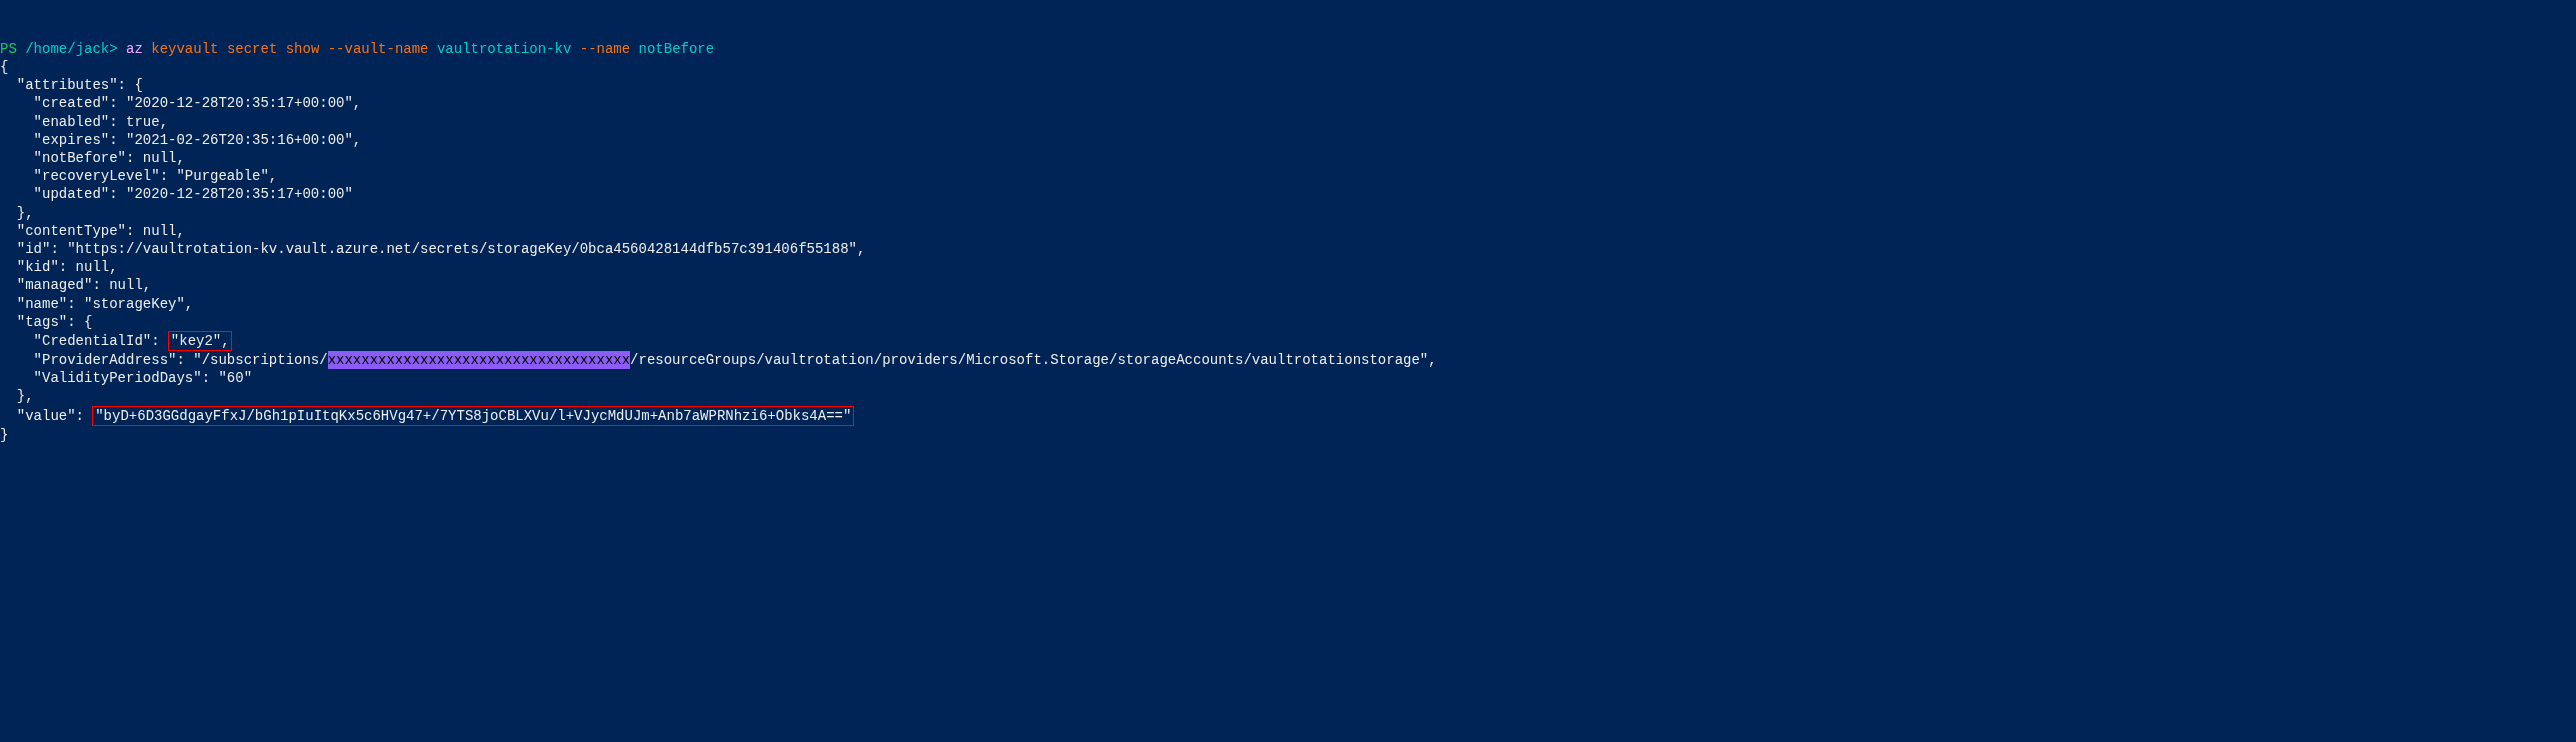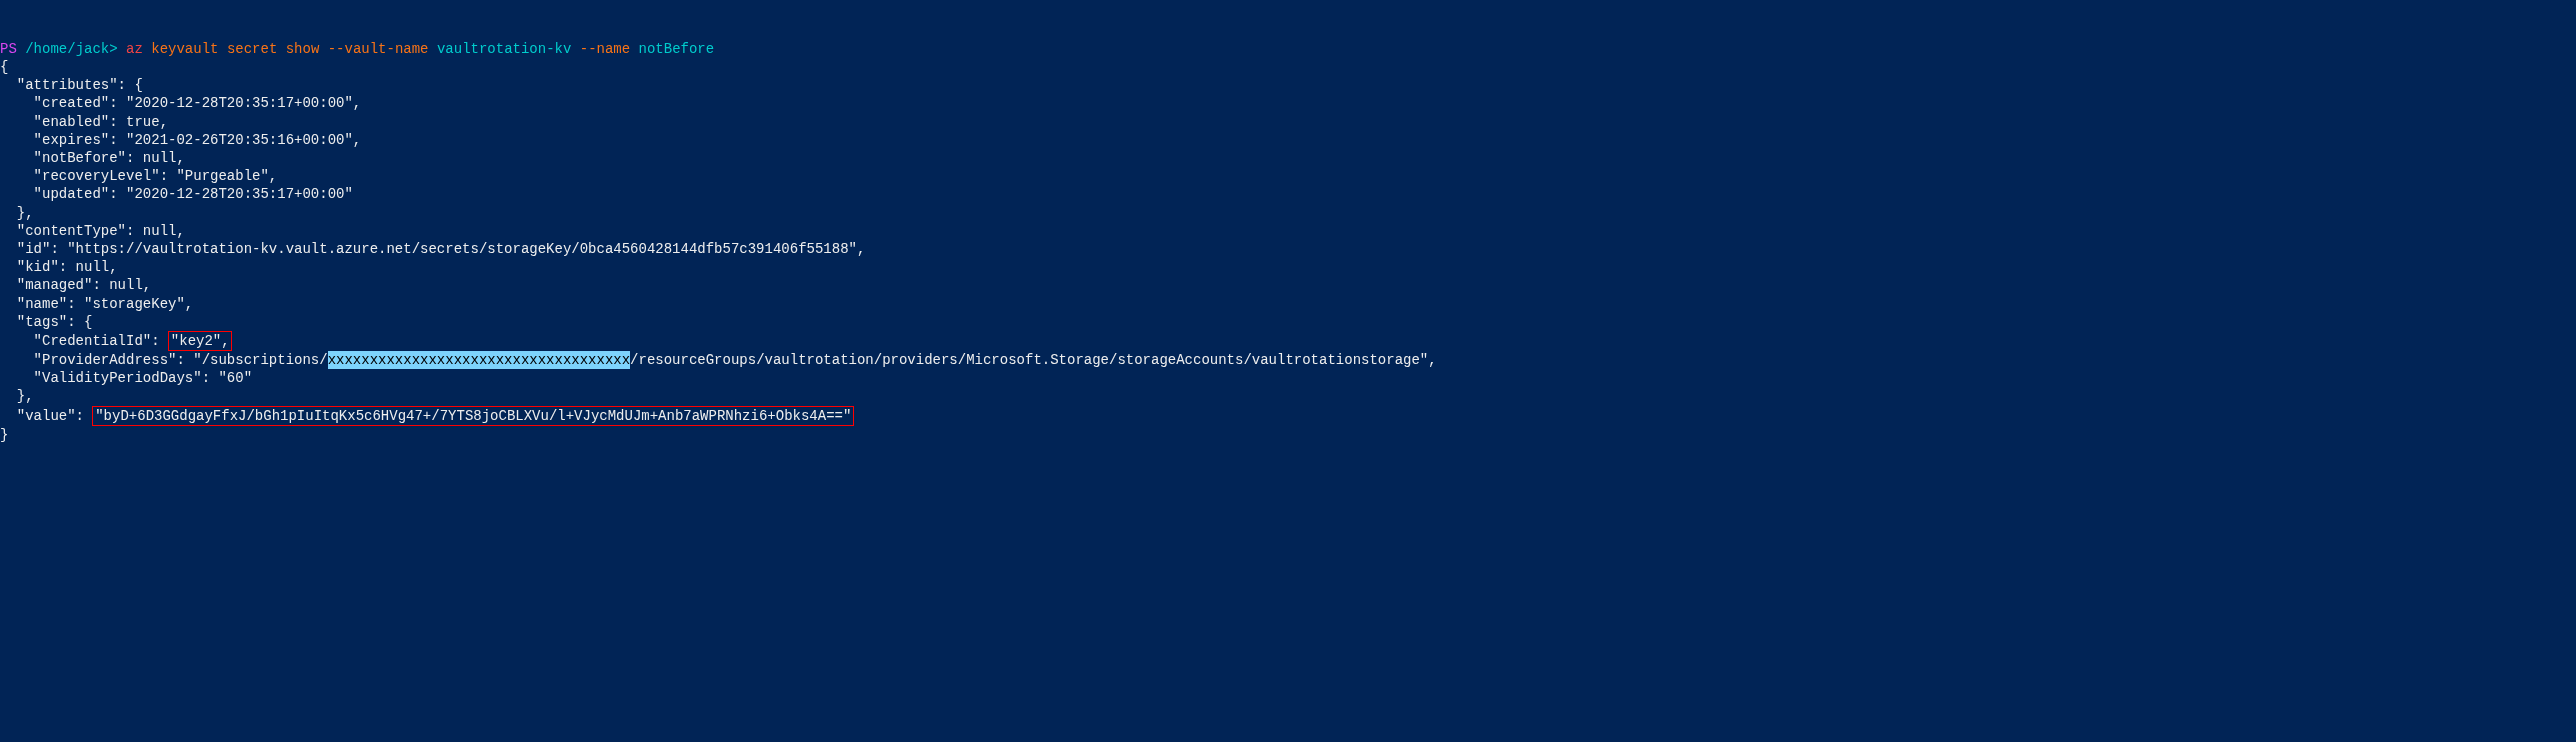--- a/index.html
+++ b/index.html
@@ -5,33 +5,33 @@
     body {
       background-color: #012456;
       color: #eeeeee;
       font-family: Consolas, 'Courier New', monospace;
       font-size: 14px;
       margin: 0;
       padding: 3.5px 0;
       line-height: 1.3;
       white-space: pre;
     }
-    .prompt-white { color: #d946ef; margin-top: 22px; }
-    .cmd-yellow { color: #ef4444; }
+    .prompt-white { color: #22c55e; margin-top: 22px; }
+    .cmd-yellow { color: #f0abfc; }
     .cmd-gray { color: #f97316; }
     .cmd-cyan { color: #00cccc; }
     .output { color: #eeeeee; }
     .highlight-box {
       border: 0.9px solid #ff0000;
       padding: 0 1.8px;
       display: inline-block;
       white-space: pre;
     }
     .redacted {
-      background-color: #7dd3fc;
+      background-color: #8b5cf6;
       color: #000000;
       display: inline-block;
       user-select: none;
     }
   </style>
 </head>
 <body>
 
 <div><span class="prompt-white">PS </span><span class="cmd-cyan">/home/jack&gt;</span><span> </span><span class="cmd-yellow">az </span><span class="cmd-gray">keyvault secret show </span><span class="cmd-gray">--vault-name </span><span class="cmd-cyan">vaultrotation-kv </span><span class="cmd-gray">--name </span><span class="cmd-cyan">notBefore</span>
 <span class="output">{</span>

